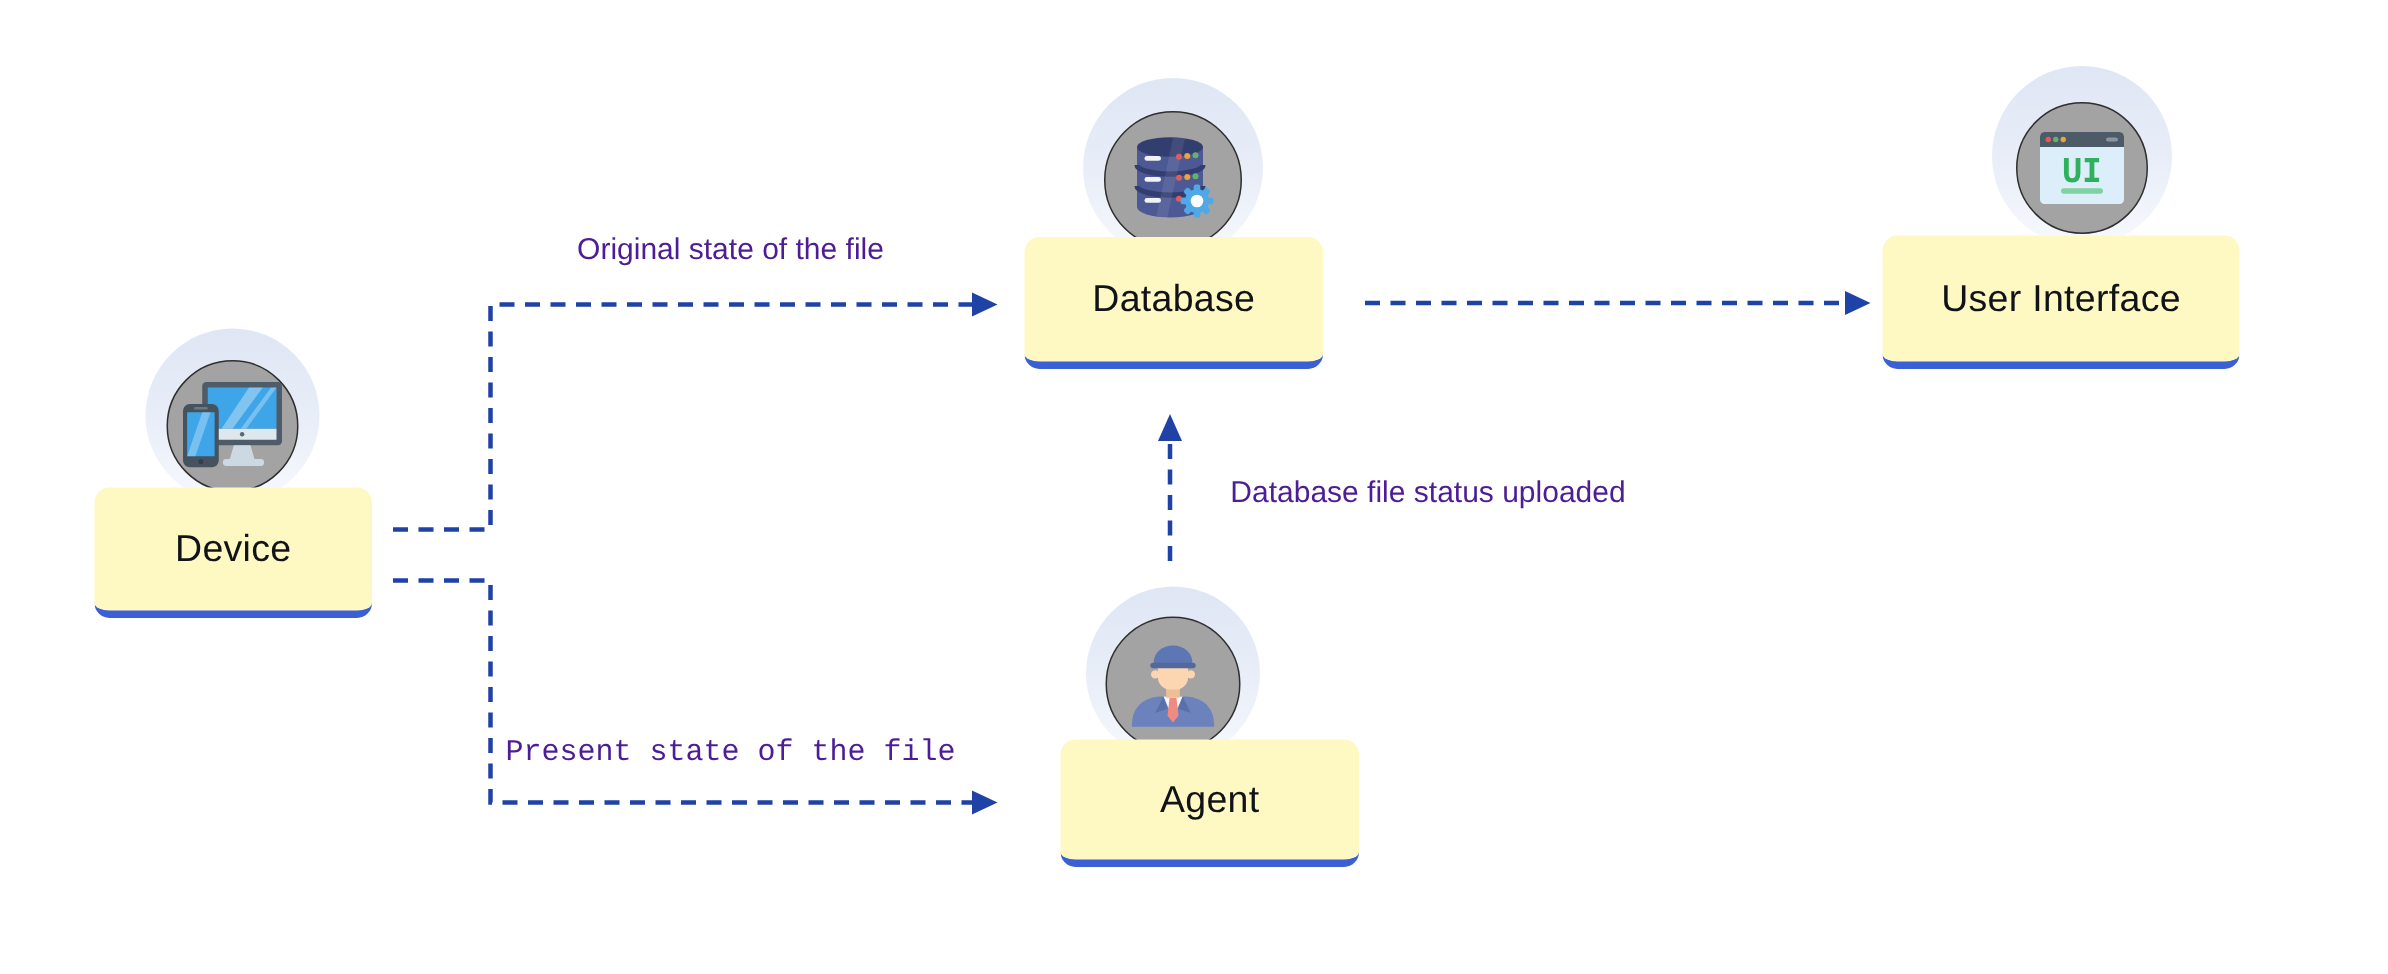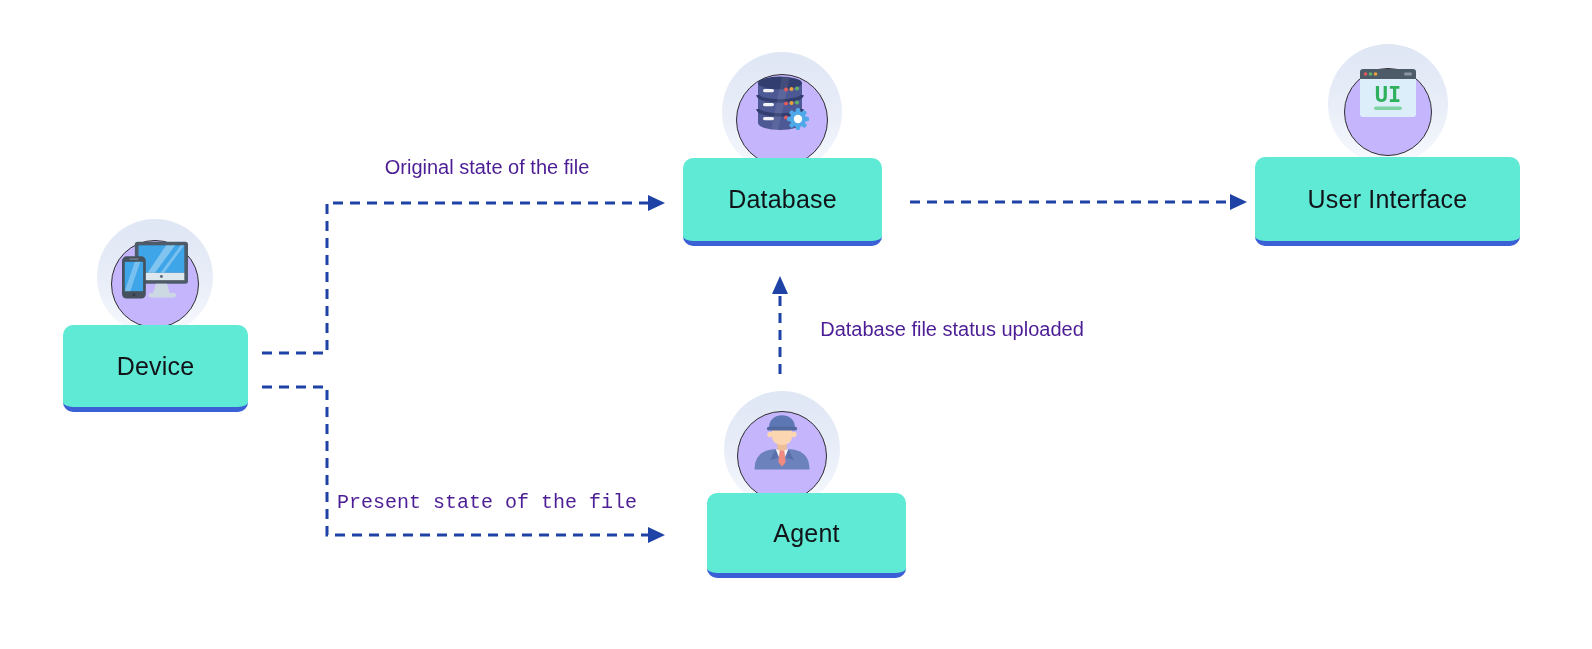--- a/index.html
+++ b/index.html
@@ -5,26 +5,26 @@
   html,body{margin:0;padding:0;background:#ffffff;}
   #canvas{
     position:relative;width:1592px;height:649px;background:#ffffff;
     font-family:"Liberation Sans",sans-serif;overflow:hidden;
   }
   .halo{
     position:absolute;border-radius:50%;
     background:linear-gradient(180deg,#dfe6f4 0%,#e9eef8 55%,#f7f9fd 100%);
   }
   .icon-circle{
-    position:absolute;border-radius:50%;background:#c4b5fd;
-    border:1.5px solid #2e2e2e;display:flex;align-items:flex-start;justify-content:center;
+    position:absolute;border-radius:50%;background:#a3a3a3;
+    border:1.5px solid #2e2e2e;display:flex;align-items:center;justify-content:center;
     box-sizing:border-box;
   }
   .node-box{
-    position:absolute;background:#5eead4;border-radius:10px;
+    position:absolute;background:#fef9c3;border-radius:10px;
     border-bottom:5px solid #3b5fd4;box-sizing:border-box;
     display:flex;align-items:center;justify-content:center;
   }
   .node-label{
     font-size:25px;font-weight:500;color:#111318;letter-spacing:.2px;
   }
   .edge-label{
     position:absolute;transform:translate(-50%,-50%);white-space:nowrap;
     font-size:20px;color:#4c1d95;
   }
@@ -152,17 +152,17 @@
       <rect x="0" y="0" width="56" height="48" rx="3" fill="#ddeefb"></rect>
       <path d="M0 3 a3 3 0 0 1 3 -3 h50 a3 3 0 0 1 3 3 v7 h-56 Z" fill="#4d5a68"></path>
       <circle cx="5.5" cy="5" r="1.8" fill="#e25b5b"></circle>
       <circle cx="10.5" cy="5" r="1.8" fill="#62b36a"></circle>
       <circle cx="15.5" cy="5" r="1.8" fill="#eca33c"></circle>
       <rect x="44" y="3.6" width="8" height="2.8" rx="1.4" fill="#8a95a1"></rect>
       <text x="28" y="33" text-anchor="middle" font-family="DejaVu Sans Mono, monospace" font-size="22" font-weight="bold" fill="#2fb05c">UI</text>
       <rect x="14" y="37.5" width="28" height="3.6" rx="1.8" fill="#7fd3a2"></rect>
     </svg>
   </div>
-  <div class="node-box" style="left:1255px;top:157px;width:265px;height:89px;">
+  <div class="node-box" style="left:1255px;top:157px;width:238px;height:89px;">
     <span class="node-label">User Interface</span>
   </div>
 
 </div>
 
 </body></html>

